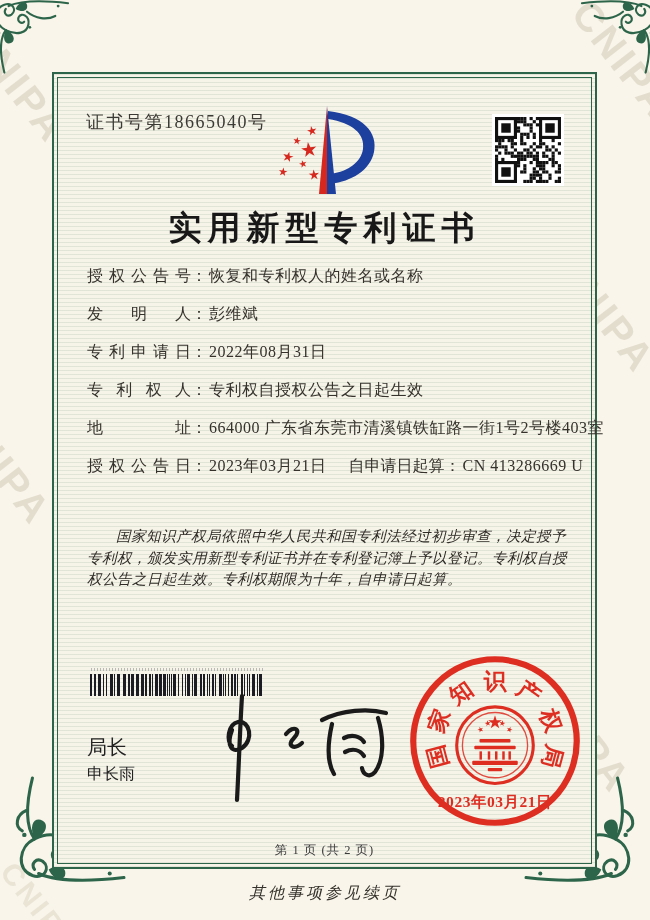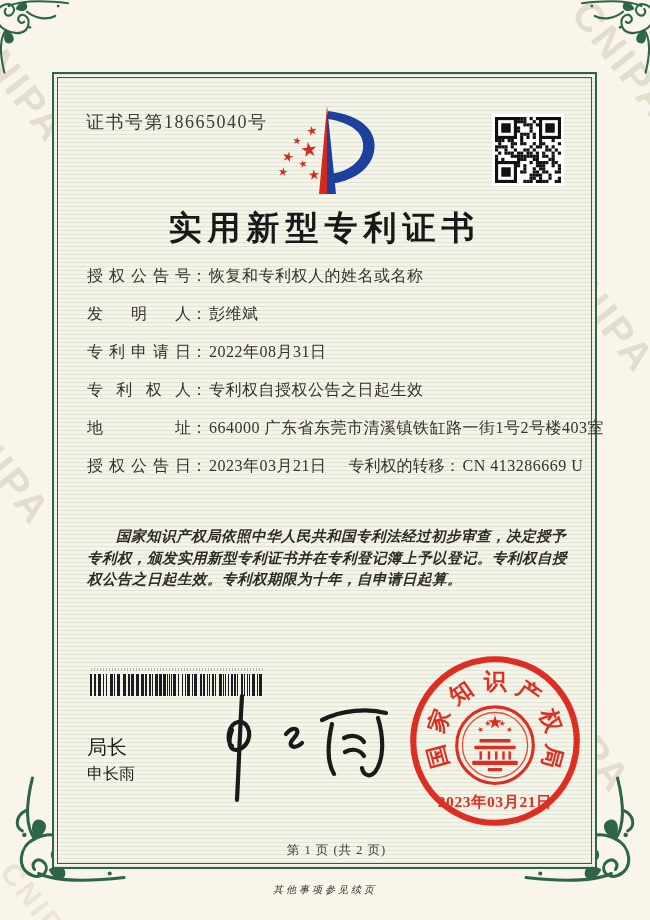--- a/index.html
+++ b/index.html
@@ -37,34 +37,34 @@
   }
   .fields{position:absolute;left:33px;top:190px;width:486px;font-size:16px;color:#35322c;}
   .frow{margin-bottom:14px;line-height:24px;white-space:nowrap;}
   .flabel{display:inline-block;width:104px;text-align:justify;text-align-last:justify;vertical-align:top;}
   .fcolon{display:inline-block;margin:0 2px 0 0;}
   .fvalue{letter-spacing:.5px;}
   .fpair2{margin-left:22px;}
   .paras{
     position:absolute;left:33px;top:452px;width:484px;
     font-size:14.5px;font-style:italic;line-height:21.5px;
-    color:#2e2b26;letter-spacing:.5px;font-weight:bold;
+    color:#2e2b26;letter-spacing:.5px;
   }
   .paras p{margin:0 0 7px 0;text-indent:2em;}
   .micro{position:absolute;left:37px;top:594px;width:172px;height:3px;
     background:repeating-linear-gradient(90deg,#8a8a8a 0 1px,transparent 1px 3px);opacity:.55;}
   .barcode{position:absolute;left:36px;top:600px;width:176px;height:22px;}
   .sig-title{position:absolute;left:33px;top:660px;font-size:20px;color:#222;}
   .sig-name{position:absolute;left:33px;top:690px;font-size:16px;color:#222;}
   .signature{position:absolute;left:128px;top:614px;width:232px;height:122px;}
   .seal{position:absolute;left:352px;top:578px;width:178px;height:178px;opacity:.95;}
-  .page-num{position:absolute;left:12px;bottom:8px;width:100%;text-align:center;font-size:12.5px;color:#3b3b3b;letter-spacing:1px;}
+  .page-num{position:absolute;left:0;bottom:8px;width:100%;text-align:center;font-size:12.5px;color:#3b3b3b;letter-spacing:1px;}
   .continuation{
     position:absolute;left:0;top:883px;width:100%;text-align:center;
-    font-size:10px;font-style:italic;letter-spacing:3px;color:#35322c;
+    font-size:16px;font-style:italic;letter-spacing:3px;color:#35322c;
   }
   .seal-char{font-size:22px;font-weight:bold;font-family:"Liberation Serif",serif;}
 </style>
 </head>
 <body>
 
 <div class="wm" style="left:-8px;top:16px;">CNIPA</div>
 <div class="wm" style="left:598px;top:-8px;">CNIPA</div>
 <div class="wm" style="left:420px;top:282px;">CNIPA</div>
 <div class="wm" style="left:-24px;top:398px;">CNIPA</div>
@@ -294,21 +294,21 @@
     <div class="frow">
       <span class="flabel">专利申请日</span><span class="fcolon">：</span><span class="fvalue">2022年08月31日</span>
     </div>
     <div class="frow">
       <span class="flabel">专利权人</span><span class="fcolon">：</span><span class="fvalue">专利权自授权公告之日起生效</span>
     </div>
     <div class="frow">
       <span class="flabel">地址</span><span class="fcolon">：</span><span class="fvalue">664000 广东省东莞市清溪镇铁缸路一街1号2号楼403室</span>
     </div>
     <div class="frow">
-      <span class="flabel">授权公告日</span><span class="fcolon">：</span><span class="fvalue">2023年03月21日</span><span class="fpair2"><span>专利权的转移</span><span class="fcolon">：</span><span class="fvalue">CN 413286669 U</span></span>
+      <span class="flabel">授权公告日</span><span class="fcolon">：</span><span class="fvalue">2023年03月21日</span><span class="fpair2"><span>自申请日起算</span><span class="fcolon">：</span><span class="fvalue">CN 413286669 U</span></span>
     </div>
   </div>
 
   <div class="paras">
     <p>国家知识产权局依照中华人民共和国专利法经过初步审查，决定授予专利权，颁发实用新型专利证书并在专利登记簿上予以登记。专利权自授权公告之日起生效。专利权期限为十年，自申请日起算。</p>
   </div>
 
   <div class="micro"></div>
   <svg class="barcode" id="barcode" viewBox="0 0 176 22" preserveAspectRatio="none">
       <rect x="0" y="0" width="2" height="22" fill="#1c1c24"></rect>

